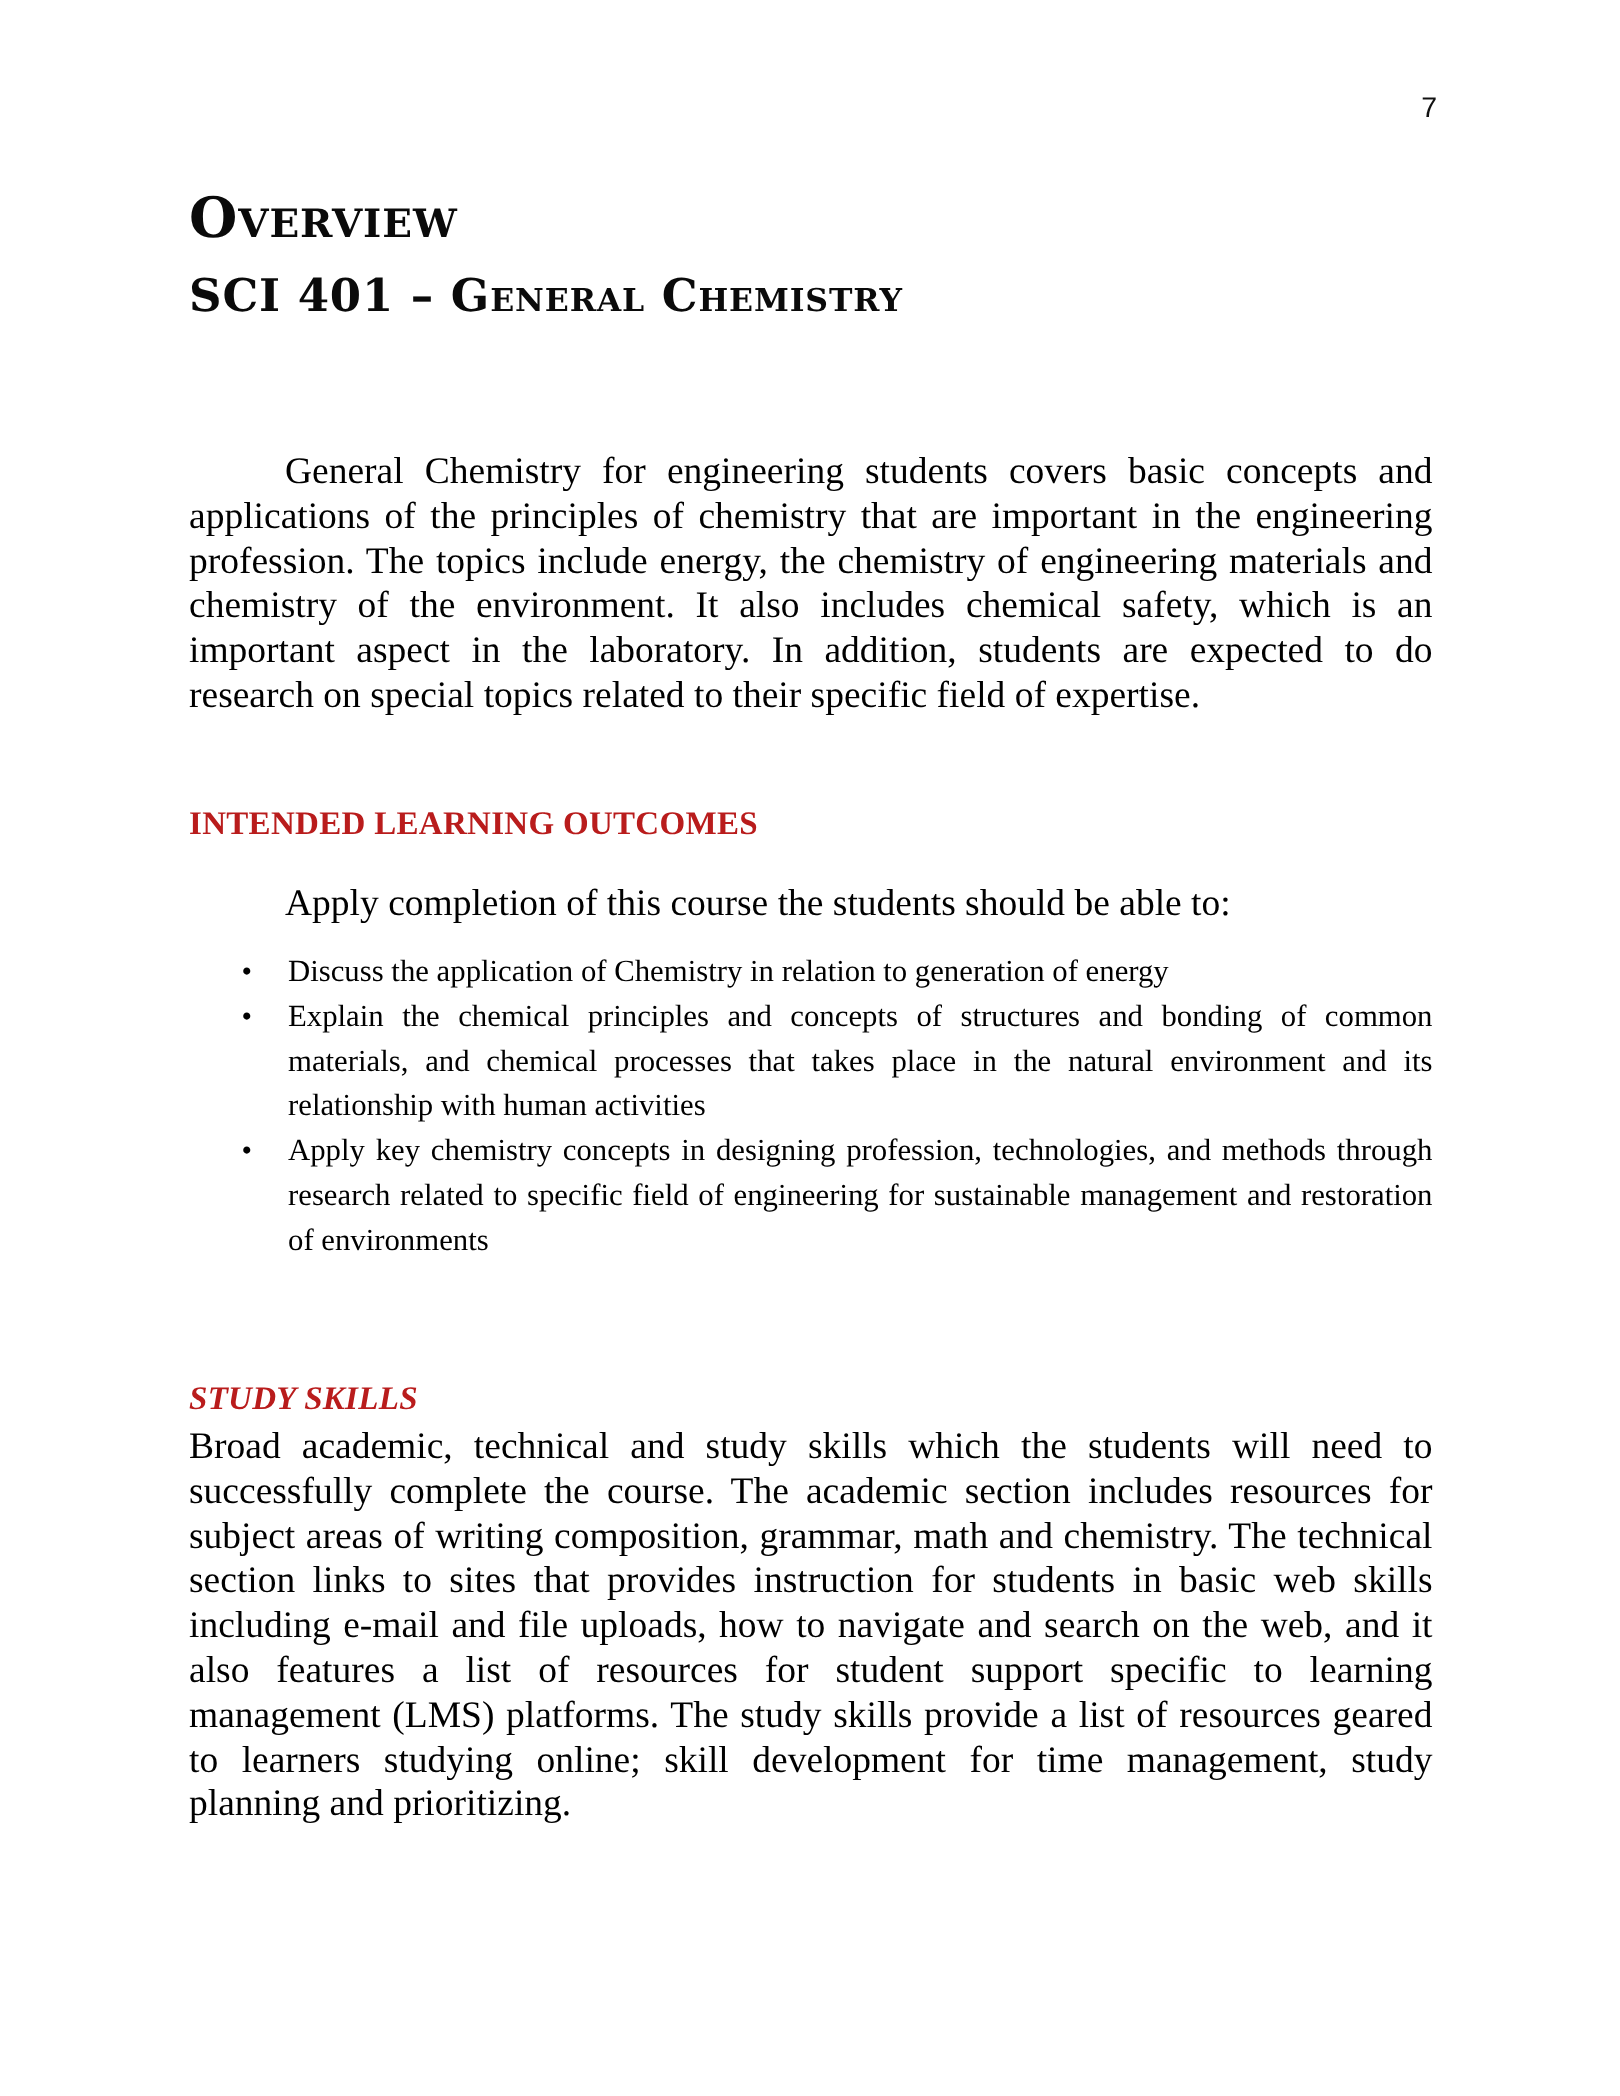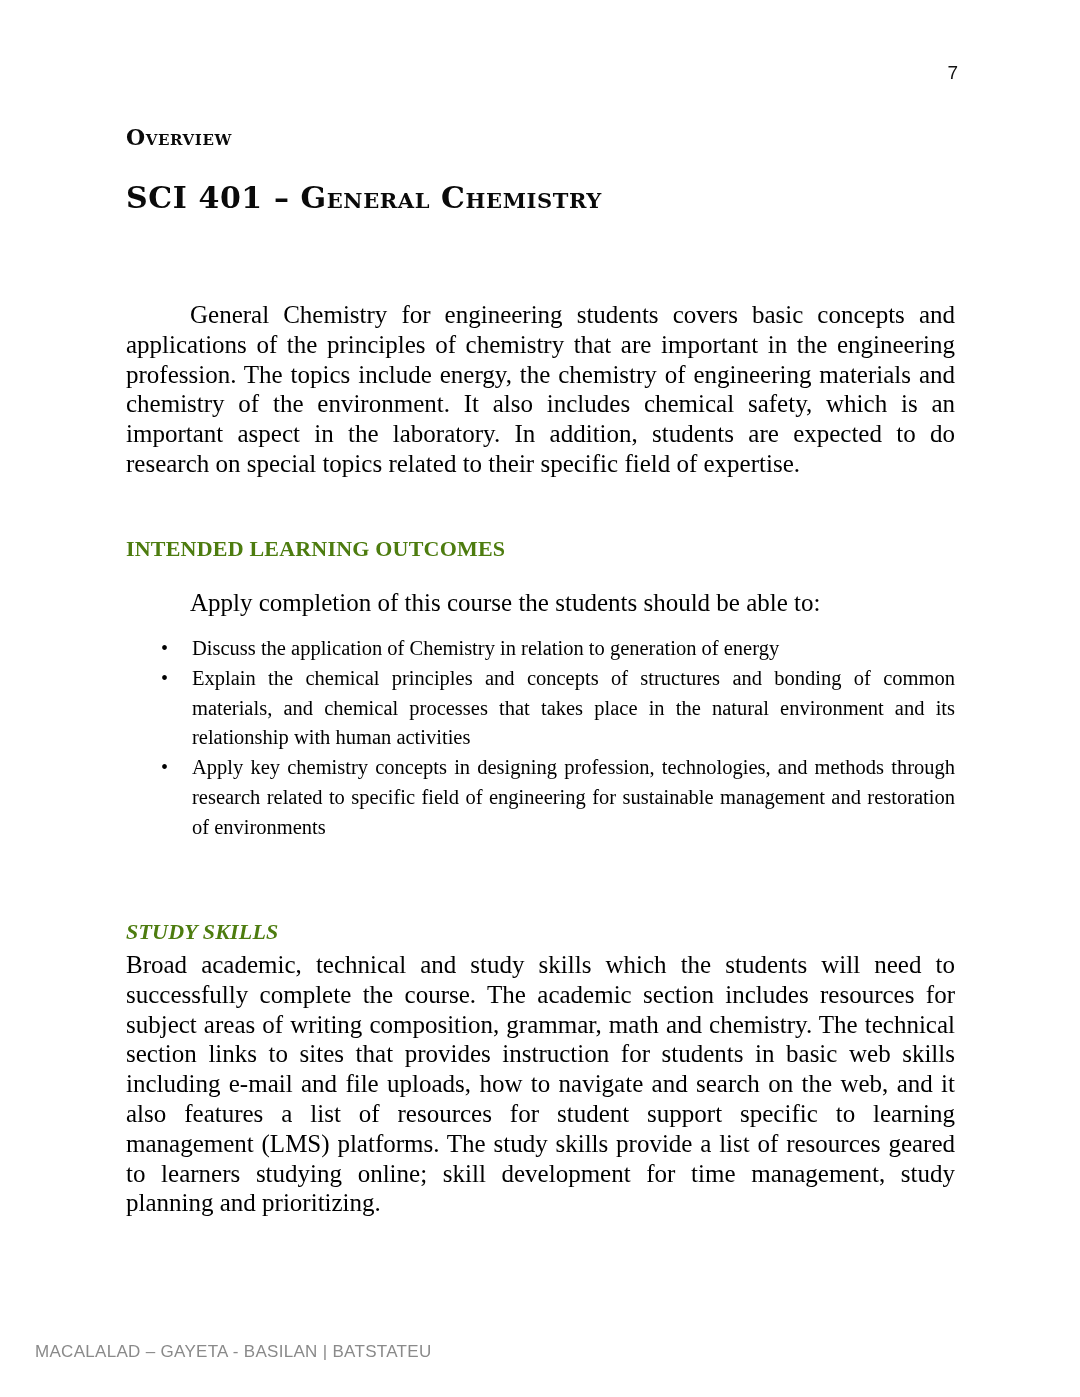--- a/index.html
+++ b/index.html
@@ -45,38 +45,38 @@
     line-height: 1.05;
     letter-spacing: 0.6px;
     color: #0a0a0a;
     margin: 0;
     white-space: nowrap;
   }
   .display-heading.h-overview {
     position: absolute;
     top: 126px;
     left: 0;
-    font-size: 22px;
+    font-size: 37px;
   }
   .display-heading.h-course {
     position: absolute;
     top: 182px;
     left: 0;
     font-size: 30px;
     text-align: center;
   }
 
   
   .section-heading {
     font-family: "Liberation Serif", "DejaVu Serif", serif;
     font-weight: 700;
     font-size: 22px;
     line-height: 1.1;
     letter-spacing: 0.2px;
-    color: #4d7c0f;
+    color: #b91c1c;
     margin: 0;
     position: absolute;
     left: 0;
   }
   .section-heading.h-ilo { top: 537px; }
   .section-heading.h-study { top: 920px; font-style: italic; }
 
   
   .body-par {
     position: absolute;
@@ -184,15 +184,14 @@
         <span class="bullet-text">Apply key chemistry concepts in designing profession, technologies, and methods through research related to specific field of engineering for sustainable management and restoration of environments</span>
       </li>
     </ul>
 
     <h2 class="section-heading h-study">STUDY SKILLS</h2>
 
     <p class="body-par p-study">Broad academic, technical and study skills which the students will need to successfully complete the course. The academic section includes resources for subject areas of writing composition, grammar, math and chemistry. The technical section links to sites that provides instruction for students in basic web skills including e-mail and file uploads, how to navigate and search on the web, and it also features a list of resources for student support specific to learning management (LMS) platforms. The study skills provide a list of resources geared to learners studying online; skill development for time management, study planning and prioritizing.</p>
 
   </div>
 
-  <div class="footer">MACALALAD – GAYETA - BASILAN | BATSTATEU</div>
 
 </div>
 
 </body></html>

